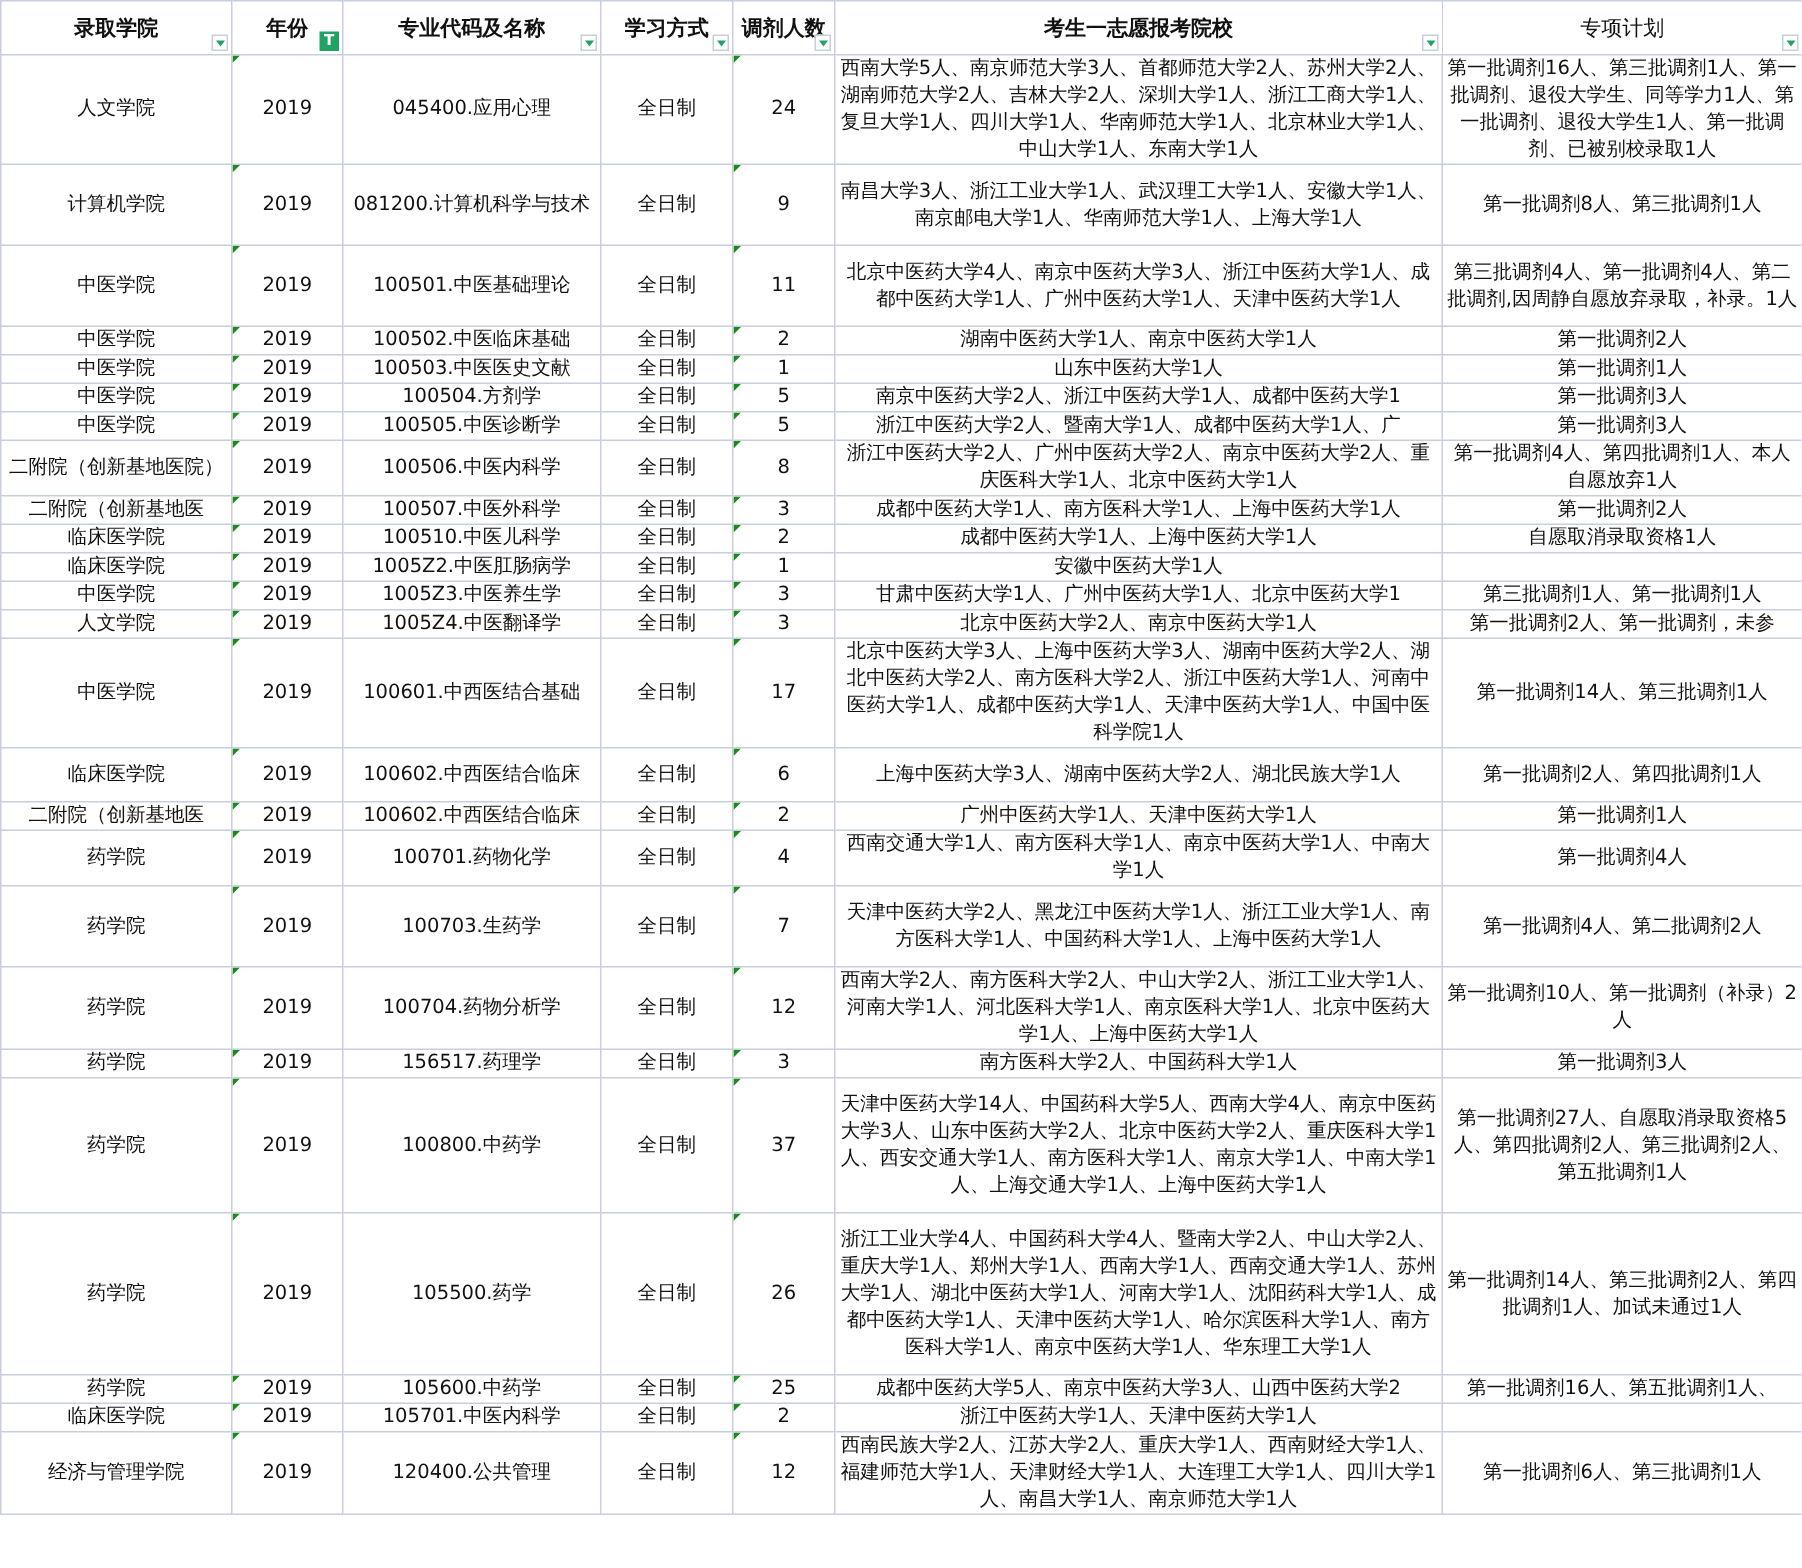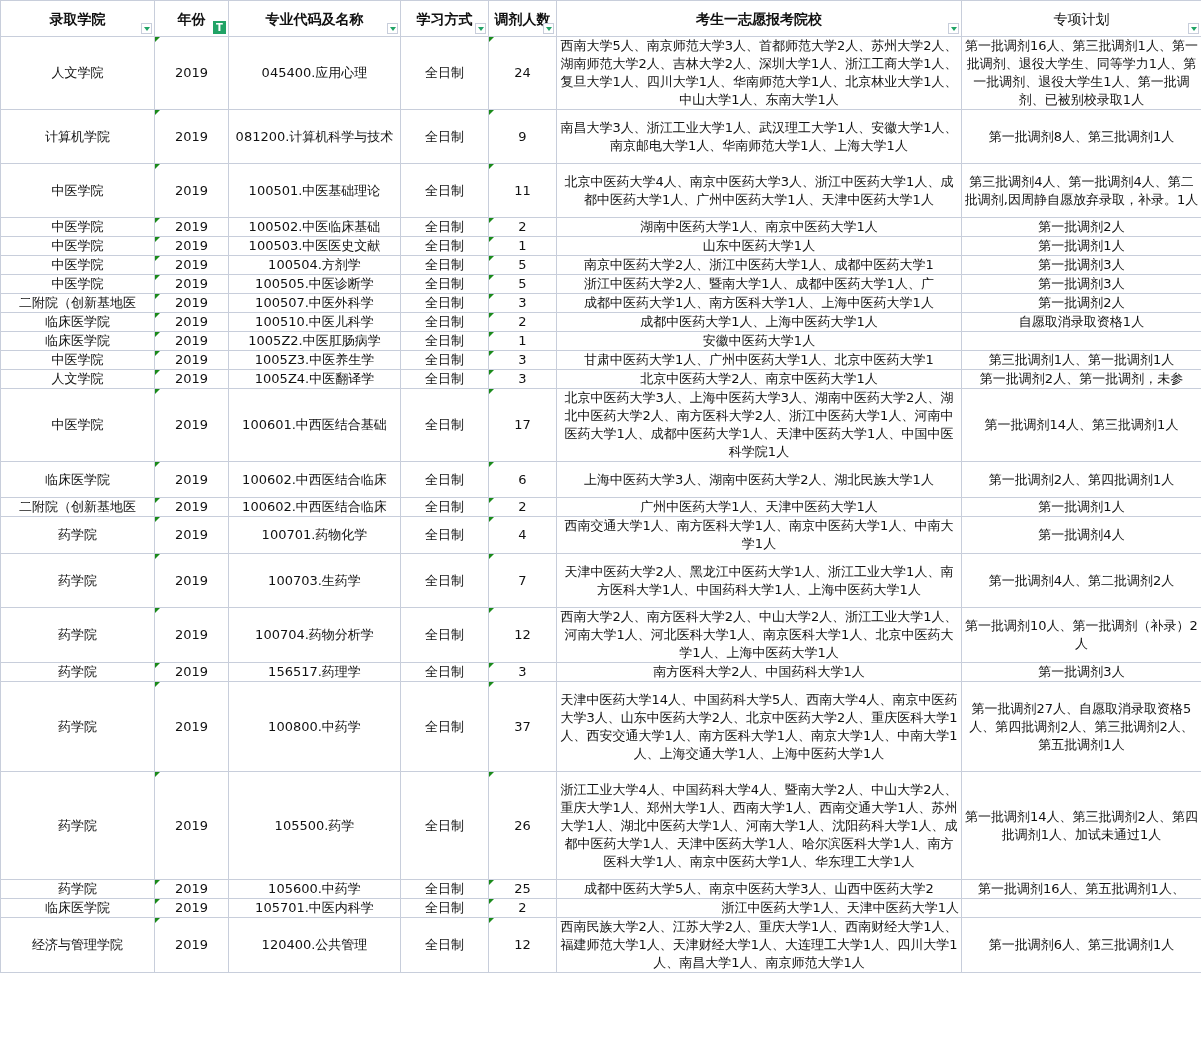--- a/index.html
+++ b/index.html
@@ -131,20 +131,29 @@
       <tr>
         <td class="clip" style="height: 17px;">中医学院</td>
         <td class="tri clip" style="height: 17px;">2019</td>
         <td class="clip" style="height: 17px;">100505.中医诊断学</td>
         <td class="clip" style="height: 17px;">全日制</td>
         <td class="tri clip" style="height: 17px;">5</td>
         <td class="clip" style="height: 17px; margin-left: 15px;">浙江中医药大学2人、暨南大学1人、成都中医药大学1人、广</td>
         <td class="clip" style="height: 17px;">第一批调剂3人</td>
       </tr>
       <tr>
+        <td style="height: 35px;">二附院（创新基地医院）</td>
+        <td class="tri" style="height: 35px;">2019</td>
+        <td style="height: 35px;">100506.中医内科学</td>
+        <td style="height: 35px;">全日制</td>
+        <td class="tri" style="height: 35px;">8</td>
+        <td style="height: 35px;">浙江中医药大学2人、广州中医药大学2人、南京中医药大学2人、重庆医科大学1人、北京中医药大学1人</td>
+        <td style="height: 35px;">第一批调剂4人、第四批调剂1人、本人自愿放弃1人</td>
+      </tr>
+      <tr>
         <td class="clip" style="height: 17px;">二附院（创新基地医</td>
         <td class="tri clip" style="height: 17px;">2019</td>
         <td class="clip" style="height: 17px;">100507.中医外科学</td>
         <td class="clip" style="height: 17px;">全日制</td>
         <td class="tri clip" style="height: 17px;">3</td>
         <td class="clip" style="height: 17px;">成都中医药大学1人、南方医科大学1人、上海中医药大学1人</td>
         <td class="clip" style="height: 17px;">第一批调剂2人</td>
       </tr>
       <tr>
         <td class="clip" style="height: 17px;">临床医学院</td>
@@ -271,21 +280,21 @@
         <td class="tri clip" style="height: 17px;">25</td>
         <td class="clip" style="height: 17px;">成都中医药大学5人、南京中医药大学3人、山西中医药大学2</td>
         <td class="clip" style="height: 17px;">第一批调剂16人、第五批调剂1人、</td>
       </tr>
       <tr>
         <td class="clip" style="height: 17px;">临床医学院</td>
         <td class="tri clip" style="height: 17px;">2019</td>
         <td class="clip" style="height: 17px;">105701.中医内科学</td>
         <td class="clip" style="height: 17px;">全日制</td>
         <td class="tri clip" style="height: 17px;">2</td>
-        <td class="clip" style="height: 17px; text-align: right;">浙江中医药大学1人、天津中医药大学1人</td>
+        <td class="clip" style="height: 17px;">浙江中医药大学1人、天津中医药大学1人</td>
         <td class="clip" style="height: 17px;"></td>
       </tr>
       <tr>
         <td style="height: 53px;">经济与管理学院</td>
         <td class="tri" style="height: 53px;">2019</td>
         <td style="height: 53px;">120400.公共管理</td>
         <td style="height: 53px;">全日制</td>
         <td class="tri" style="height: 53px;">12</td>
         <td style="height: 53px;">西南民族大学2人、江苏大学2人、重庆大学1人、西南财经大学1人、福建师范大学1人、天津财经大学1人、大连理工大学1人、四川大学1人、南昌大学1人、南京师范大学1人</td>
         <td style="height: 53px;">第一批调剂6人、第三批调剂1人</td>

